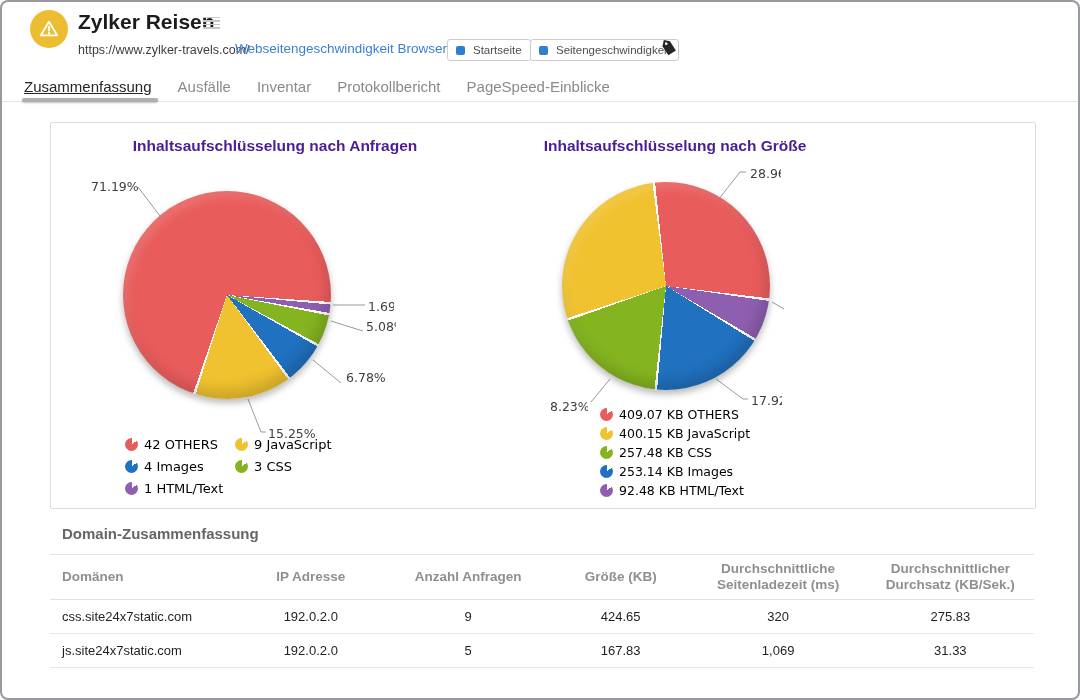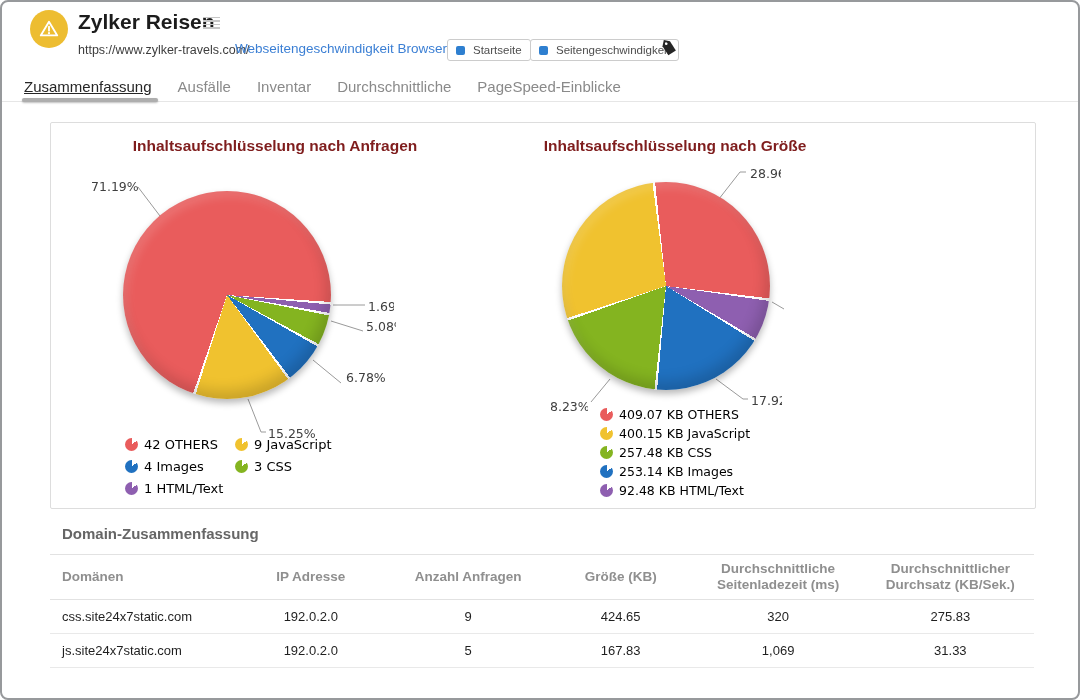--- a/index.html
+++ b/index.html
@@ -20,21 +20,21 @@
   .caret{width:0;height:0;border-left:4px solid transparent;border-right:4px solid transparent;border-top:5px solid #666;}
 
   
   .tabs{position:absolute;left:0;top:70px;width:100%;height:30px;display:flex;align-items:center;gap:26px;padding-left:22px;border-bottom:1px solid #e6e6e6;box-sizing:border-box;}
   .tab{position:relative;font-size:15px;color:#8a8a8a;cursor:pointer;white-space:nowrap;}
   .tab.active{color:#262626;text-decoration:underline;}
   .tab.active::after{content:"";position:absolute;left:-2px;right:-6px;bottom:-7px;height:4px;background:#aeaeae;border-radius:2px;box-shadow:0 1px 2px rgba(0,0,0,.25);}
 
   
   .card{position:absolute;left:48px;top:120px;width:984px;height:385px;border:1px solid #ddd;border-radius:2px;background:#fff;}
-  .chart-title{position:absolute;top:14px;font-size:15.5px;font-weight:bold;color:#7f1d1d;text-align:center;white-space:nowrap;}
+  .chart-title{position:absolute;top:14px;font-size:15.5px;font-weight:bold;color:#4c1d95;text-align:center;white-space:nowrap;}
   .ct-left{left:48px;width:352px;}
   .ct-right{left:479px;width:290px;}
   .pie{position:absolute;width:208px;height:208px;border-radius:50%;box-shadow:0 4px 7px rgba(0,0,0,.28), inset -4px -8px 14px rgba(0,0,0,.16), inset 4px 6px 10px rgba(255,255,255,.14);}
   .pie-left{left:72px;top:68px;} .pie-right{left:511px;top:59px;}
   .leaders{position:absolute;left:0;top:0;pointer-events:none;}
   .plabel{position:absolute;font-family:"DejaVu Sans",sans-serif;font-size:12.5px;color:#3f3f3f;white-space:nowrap;}
   .clip{overflow:hidden;}
   .lg{position:absolute;display:flex;align-items:center;gap:6px;font-family:"DejaVu Sans",sans-serif;font-size:13px;color:#000000;cursor:pointer;}
   .lg.sm{font-size:12.5px;}
   .dot{width:13px;height:13px;border-radius:50%;flex:0 0 13px;}
@@ -74,21 +74,21 @@
     <g transform="rotate(12 10 10)">
       <path d="M2.5 2.5 h7 l8.5 8.5 -7 7 -8.5 -8.5 z" fill="#262626"></path>
       <circle cx="6" cy="6" r="1.5" fill="#fff"></circle>
     </g>
   </svg>
 
   <div class="tabs">
     <div class="tab active">Zusammenfassung</div>
     <div class="tab">Ausfälle</div>
     <div class="tab">Inventar</div>
-    <div class="tab">Durchschnittliche</div>
+    <div class="tab">Protokollbericht</div>
     <div class="tab">PageSpeed-Einblicke</div>
   </div>
 
   <div class="card">
     <div class="chart-title ct-left">Inhaltsaufschlüsselung nach Anfragen</div>
     <div class="chart-title ct-right">Inhaltsaufschlüsselung nach Größe</div>
 
     <svg class="leaders" width="984" height="385">
       <g fill="none" stroke="#9a9a9a" stroke-width="1">
         <polyline points="87,64 109,93"></polyline>

